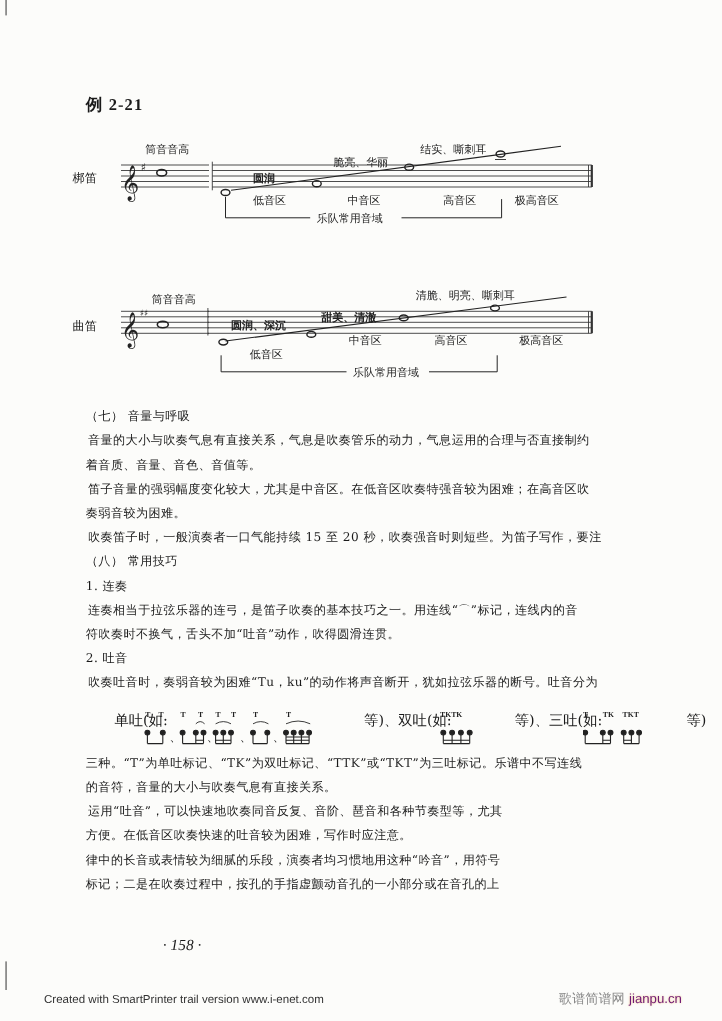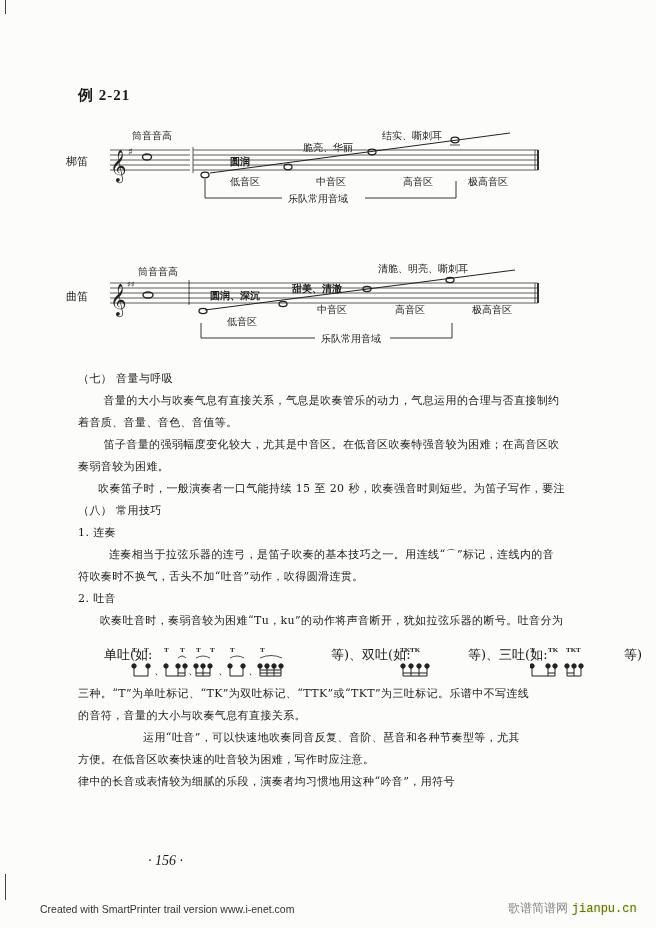--- a/index.html
+++ b/index.html
@@ -11,29 +11,29 @@
   .abs { position:absolute; }
   .example-label { left:78px; top:86px; font-size:15px; font-weight:bold; font-family:"Liberation Serif","DejaVu Serif",serif; letter-spacing:1px; }
   .score { position:absolute; left:60px; width:480px; }
   .score svg { display:block; }
   .score text { font-family:"DejaVu Sans","Liberation Sans",sans-serif; fill:#222; }
   .body-text {
     position:absolute; left:78px; width:505px;
     font-size:11px; line-height:22px; letter-spacing:0.4px;
   }
   .body-text p { margin:0; text-indent:0; }
-  .indent { padding-left:2px;text-align:center; }
+  .indent { padding-left:2px; }
   .flush { margin-left:-2px; }
   .tongue-row { position:absolute; left:78px; top:642px; width:520px; height:42px; font-size:13px; }
   .tongue-row span.lbl { position:absolute; top:4px; white-space:nowrap;margin-left:28px; }
   .tongue-row svg { position:absolute; top:0; }
   .page-num { left:148px; top:853px; font-size:14px; font-style:italic; font-family:"Liberation Serif",serif; }
   .footer-credit { left:40px; top:903px; font-size:10.5px; font-family:Liberation Sans, sans-serif; color:#333; }
   .watermark { left:508px; top:900px; font-size:12px; color:#888; font-family:"DejaVu Sans",sans-serif; }
-  .watermark .wm-url { color:#4d7c0f; font-family:Liberation Mono, monospace; text-shadow:0 0 2px #f4c080; }
+  .watermark .wm-url { color:#701a75; font-family:Liberation Sans, sans-serif; text-shadow:0 0 2px #f4c080; }
   .margin-line { position:absolute; left:5px; width:1px; background:#444; }
 </style>
 </head>
 <body>
 
 <div class="abs example-label">例 2-21</div>
 
 <div class="score" style="top:125px;height:80px;">
   <svg width="480" height="80" viewBox="0 0 480 80">
 
@@ -248,22 +248,23 @@
   </svg>
   <span class="lbl" style="left:518px;">等)</span>
 </div>
 
 <div class="body-text" style="top:683px;">
   <p class="flush">三种。“T”为单吐标记、“TK”为双吐标记、“TTK”或“TKT”为三吐标记。乐谱中不写连线</p>
   <p class="flush">的音符，音量的大小与吹奏气息有直接关系。</p>
   <p class="indent">运用“吐音”，可以快速地吹奏同音反复、音阶、琶音和各种节奏型等，尤其</p>
   <p class="flush">方便。在低音区吹奏快速的吐音较为困难，写作时应注意。</p>
   <p class="flush">律中的长音或表情较为细腻的乐段，演奏者均习惯地用这种“吟音”，用符号</p>
-</div>
-
-<div class="abs page-num">· 156 ·</div>
+  <p class="flush">标记；二是在吹奏过程中，按孔的手指虚颤动音孔的一小部分或在音孔的上</p>
+</div>
+
+<div class="abs page-num">· 158 ·</div>
 <div class="margin-line" style="top:0;height:14px;"></div>
 <div class="margin-line" style="top:874px;height:26px;"></div>
 <div class="abs footer-credit">Created with SmartPrinter trail version www.i-enet.com</div>
 <div class="abs watermark">
   <span>歌谱简谱网</span>
   <span class="wm-url">jianpu.cn</span>
 </div>
 
 </body></html>

